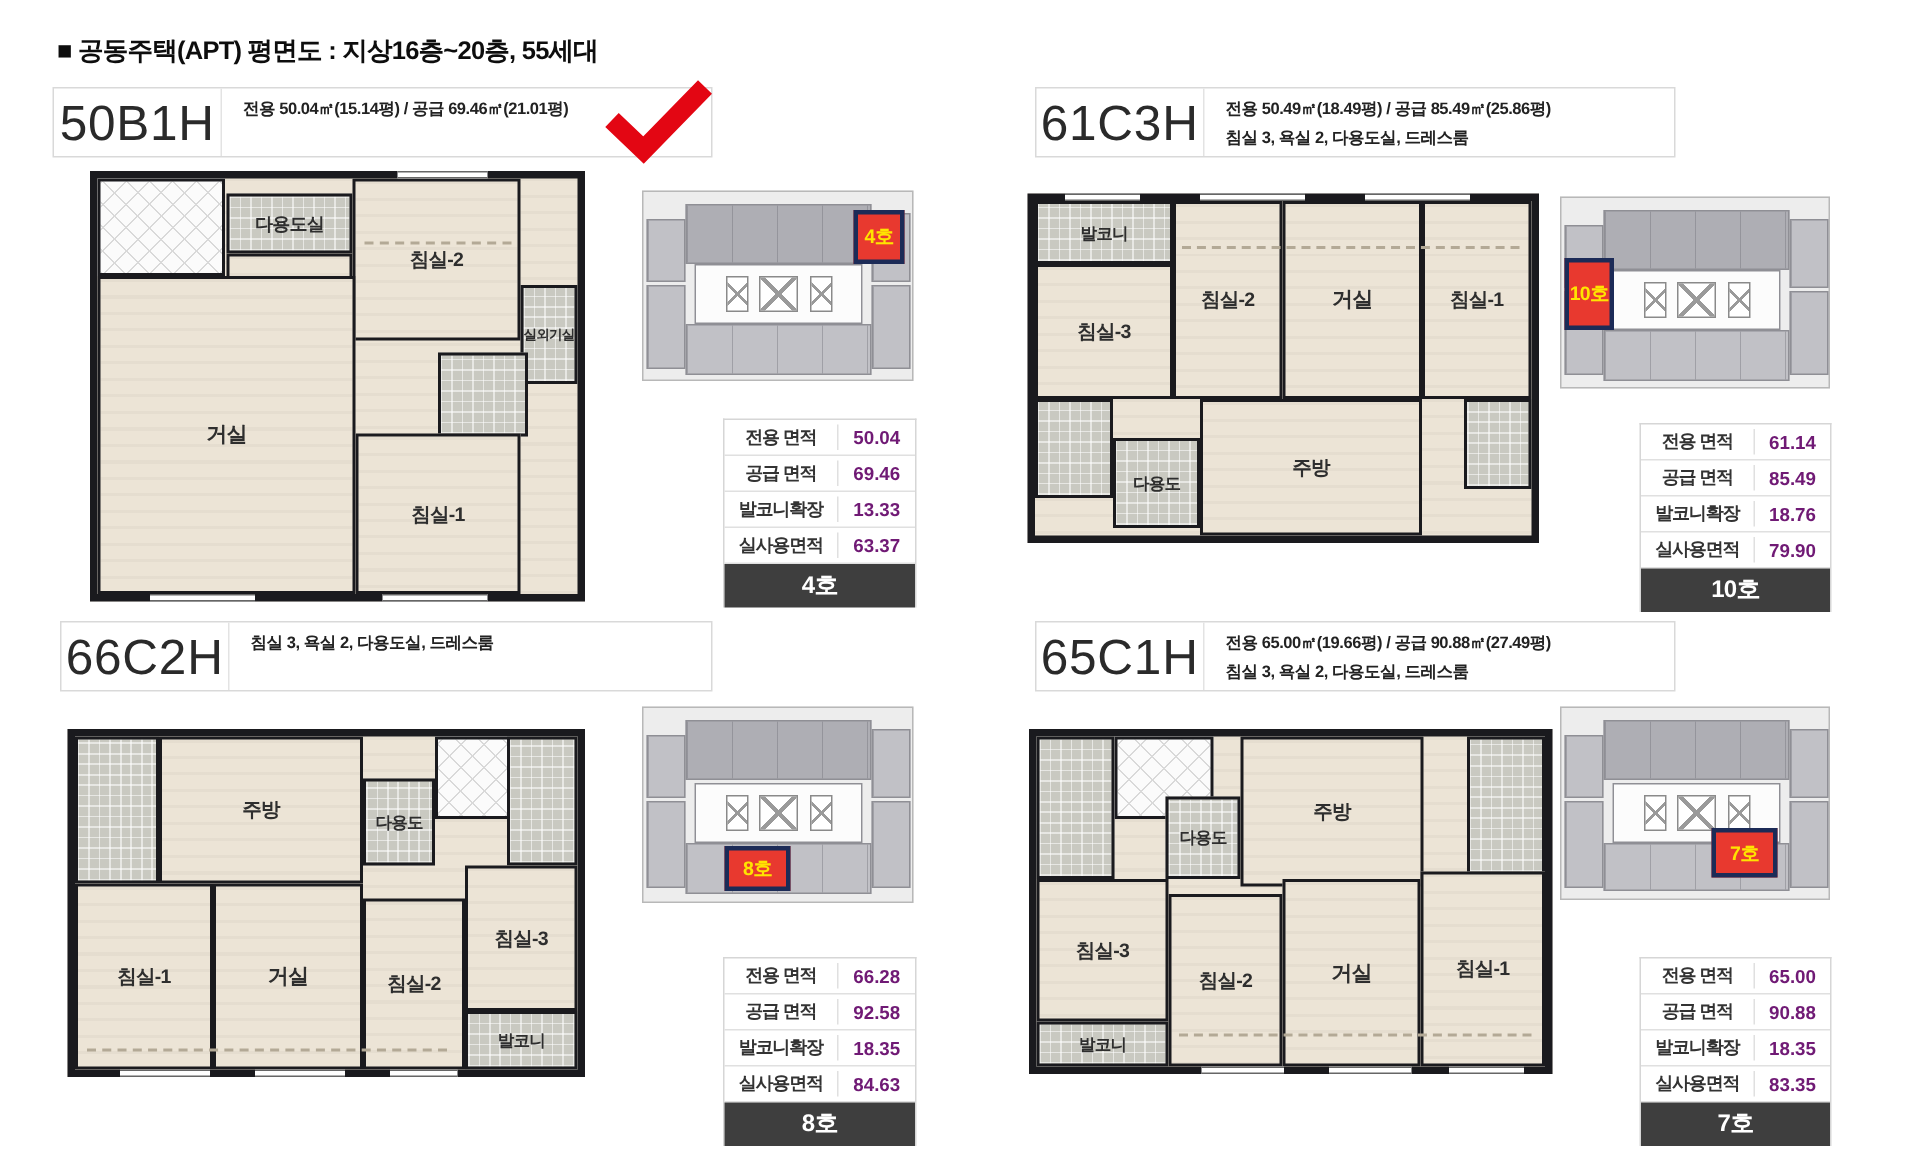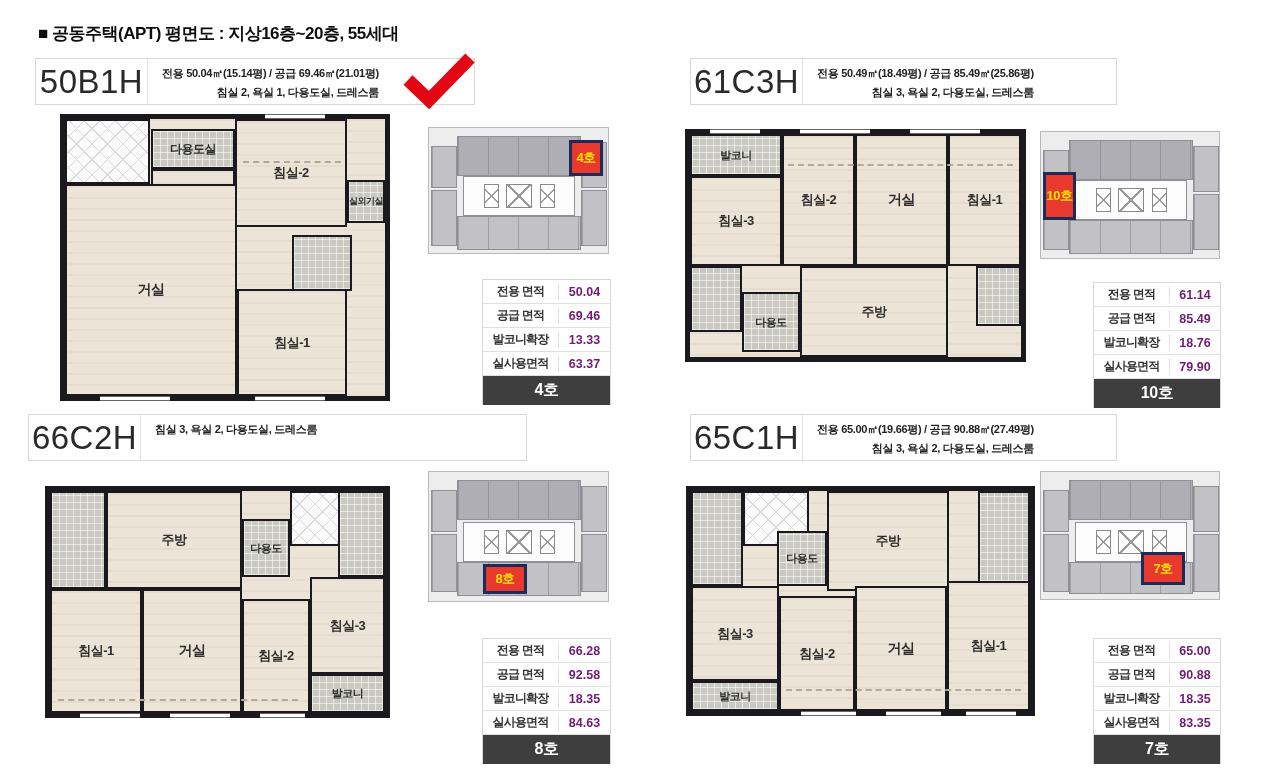--- a/index.html
+++ b/index.html
@@ -14,21 +14,21 @@
   }
   
   .unit-header {
     position:absolute; background:#fff; border:1px solid #d9d9d9; display:flex; align-items:stretch;
   }
   .unit-name {
     width:112px; display:flex; align-items:center; justify-content:center;
     font-size:33px; color:#2a2a2a; letter-spacing:0.5px; border-right:1px solid #e3e3e3;
   }
   .unit-spec {
-    padding:5px 0 0 14px; font-size:11px; font-weight:bold; color:#222; line-height:1.75; letter-spacing:-0.3px;text-align:right;
+    padding:5px 0 0 14px; font-size:11px; font-weight:bold; color:#222; line-height:1.75; letter-spacing:-0.3px;
   }
   .check-svg { position:absolute; z-index:5; }
   
   .plan {
     position:absolute; border:5px solid #1a1a1e;
     background:#ece4d6;
     background-image:repeating-linear-gradient(180deg, rgba(0,0,0,0.03) 0 2px, transparent 2px 11px);
   }
   .room {
     position:absolute; display:flex; align-items:center; justify-content:center;
@@ -90,33 +90,32 @@
 </style>
 </head>
 <body>
 
 <div class="page-title">■ 공동주택(APT)  평면도 : 지상16층~20층, 55세대</div>
 
 <div class="unit-header" style="left:35px;top:58px;width:440px;height:47px">
   <div class="unit-name">50B1H</div>
   <div class="unit-spec">
     <div>전용 50.04㎡(15.14평) / 공급 69.46㎡(21.01평)</div>
-    <div>침실 2, 욕실 1, 다용도실, 드레스룸</div>
   </div>
 </div>
 <svg class="check-svg" style="left:398px;top:50px" width="80" height="60" viewBox="0 0 80 60">
   <path d="M10 30 L31 50 L72 8" stroke="#e30613" stroke-width="13" fill="none"></path>
 </svg>
 
 <div class="plan" style="left:60px;top:114px;width:330px;height:287px">
   <div class="room closet" style="left:0;top:0;width:85px;height:65px"></div>
   <div class="room tile" style="left:86px;top:10px;width:84px;height:40px;font-size:12px">다용도실</div>
   <div class="room" style="left:86px;top:50px;width:84px;height:68px">주방</div>
   <div class="room" style="left:170px;top:0;width:112px;height:108px">침실-2</div>
-  <div class="room tile xs" style="left:282px;top:61px;width:38px;height:43px">실외기실</div>
+  <div class="room tile xs" style="left:282px;top:71px;width:38px;height:66px">실외기실</div>
   <div class="room tile" style="left:227px;top:116px;width:60px;height:56px"></div>
   <div class="room" style="left:0;top:65px;width:172px;height:212px;font-size:14px">거실</div>
   <div class="room" style="left:172px;top:170px;width:110px;height:107px">침실-1</div>
   <div class="dash" style="left:178px;top:42px;width:98px"></div>
   <div class="win" style="left:35px;bottom:-5px;width:70px"></div>
   <div class="win" style="left:190px;bottom:-5px;width:70px"></div>
   <div class="win" style="left:200px;top:-5px;width:60px"></div>
 </div>
 
 <div class="keyplan" style="left:428px;top:127px;width:181px;height:127px">
@@ -206,21 +205,21 @@
     <div class="at-label">발코니확장</div>
     <div class="at-val">18.76</div>
   </div>
   <div class="at-row">
     <div class="at-label">실사용면적</div>
     <div class="at-val">79.90</div>
   </div>
   <div class="at-footer">10호</div>
 </div>
 
-<div class="unit-header" style="left:28px;top:414px;width:499px;height:47px">
+<div class="unit-header" style="left:40px;top:414px;width:435px;height:47px">
   <div class="unit-name">66C2H</div>
   <div class="unit-spec">
     <div>침실 3, 욕실 2, 다용도실, 드레스룸</div>
   </div>
 </div>
 
 <div class="plan" style="left:45px;top:486px;width:345px;height:232px">
   <div class="room tile" style="left:0;top:0;width:56px;height:98px"></div>
   <div class="room" style="left:56px;top:0;width:136px;height:98px">주방</div>
   <div class="room tile" style="left:192px;top:28px;width:48px;height:58px;font-size:11px">다용도</div>

